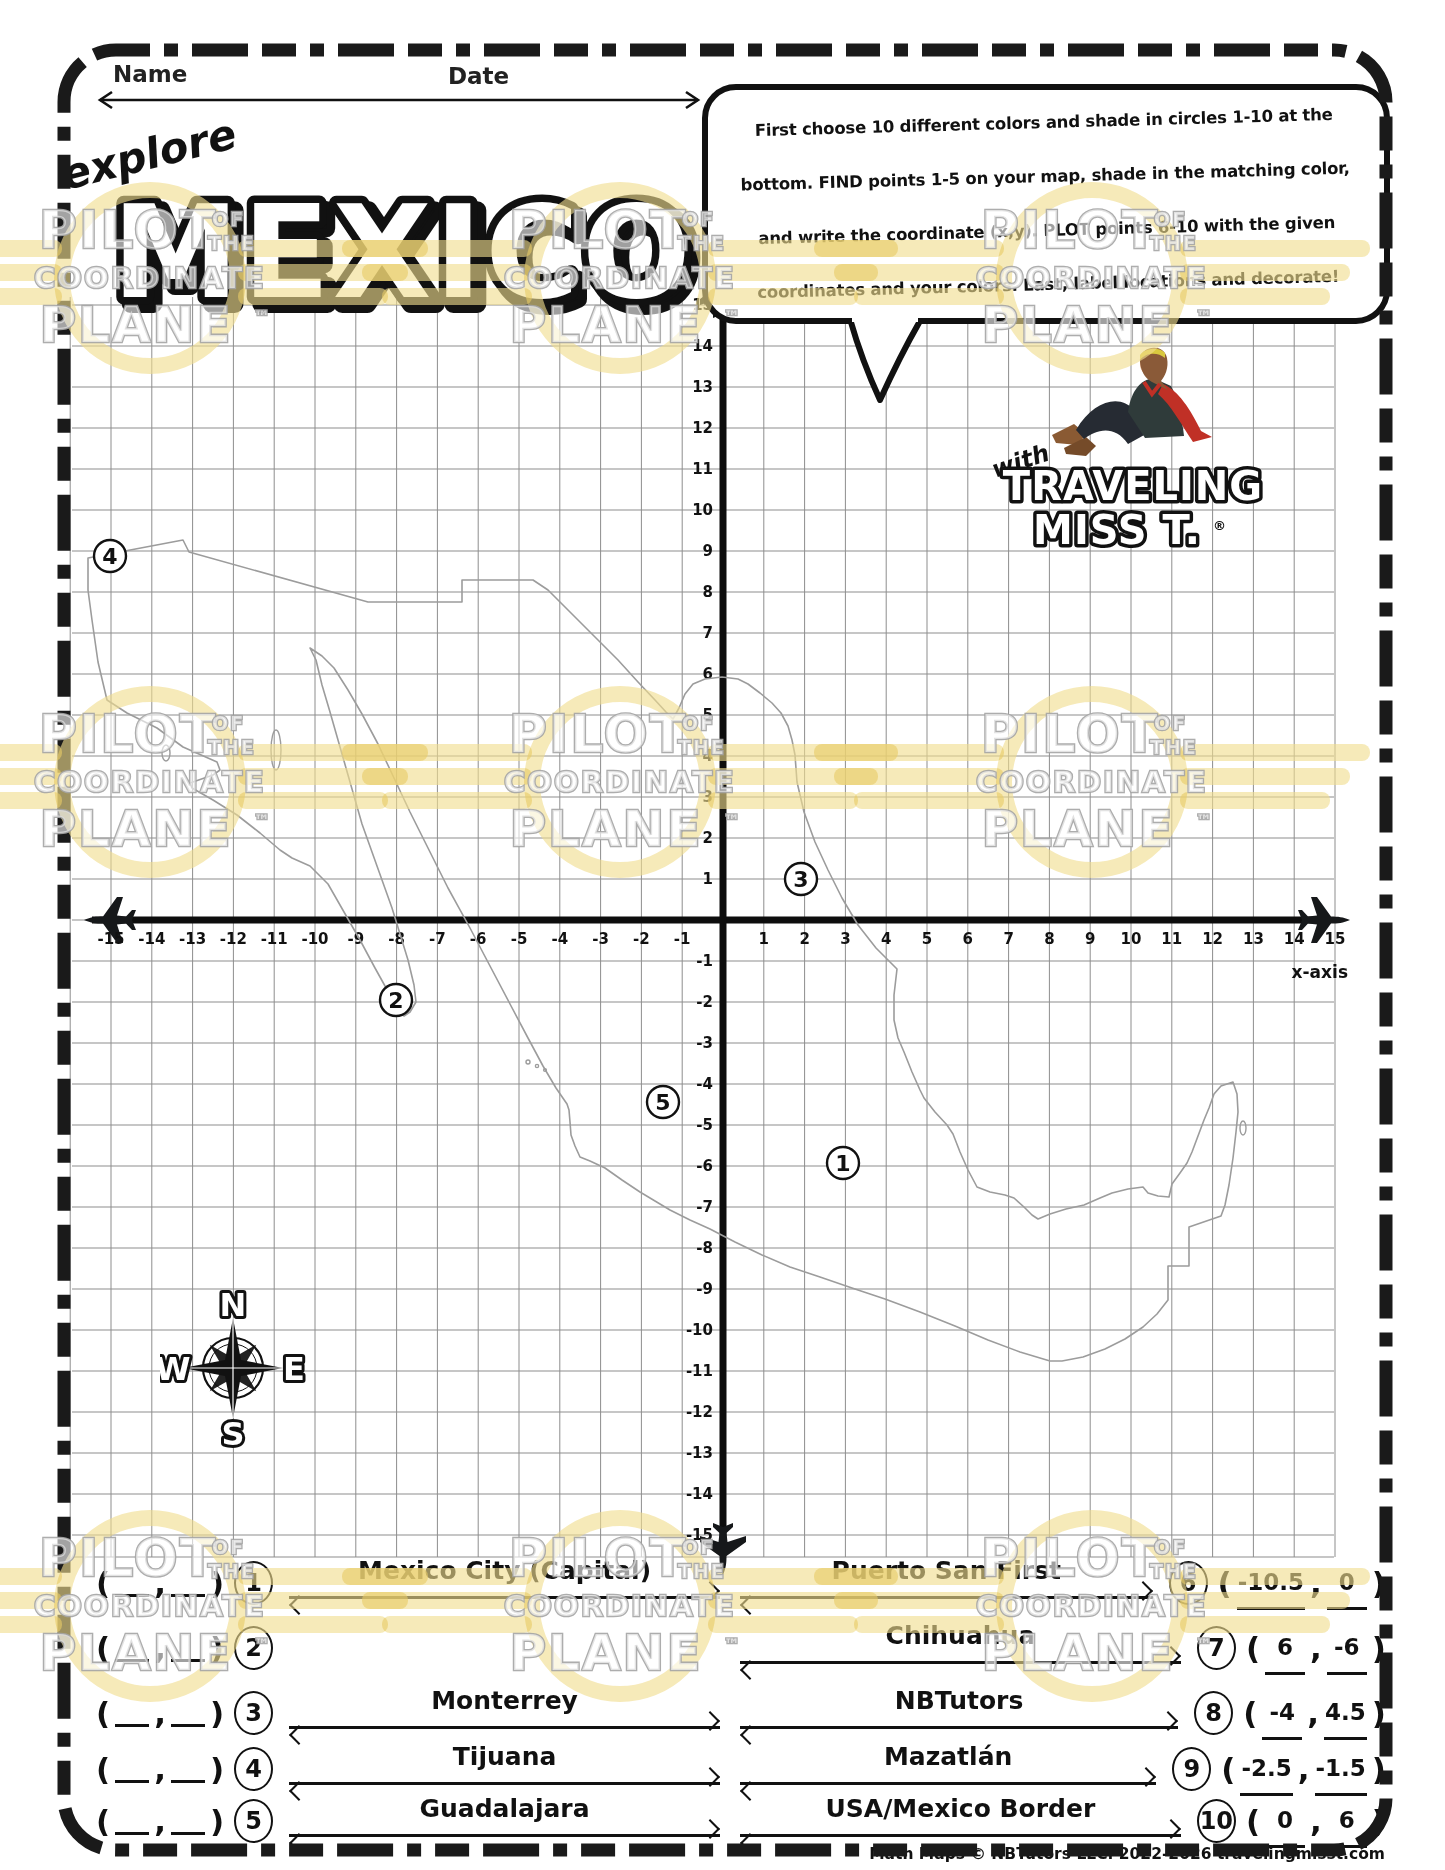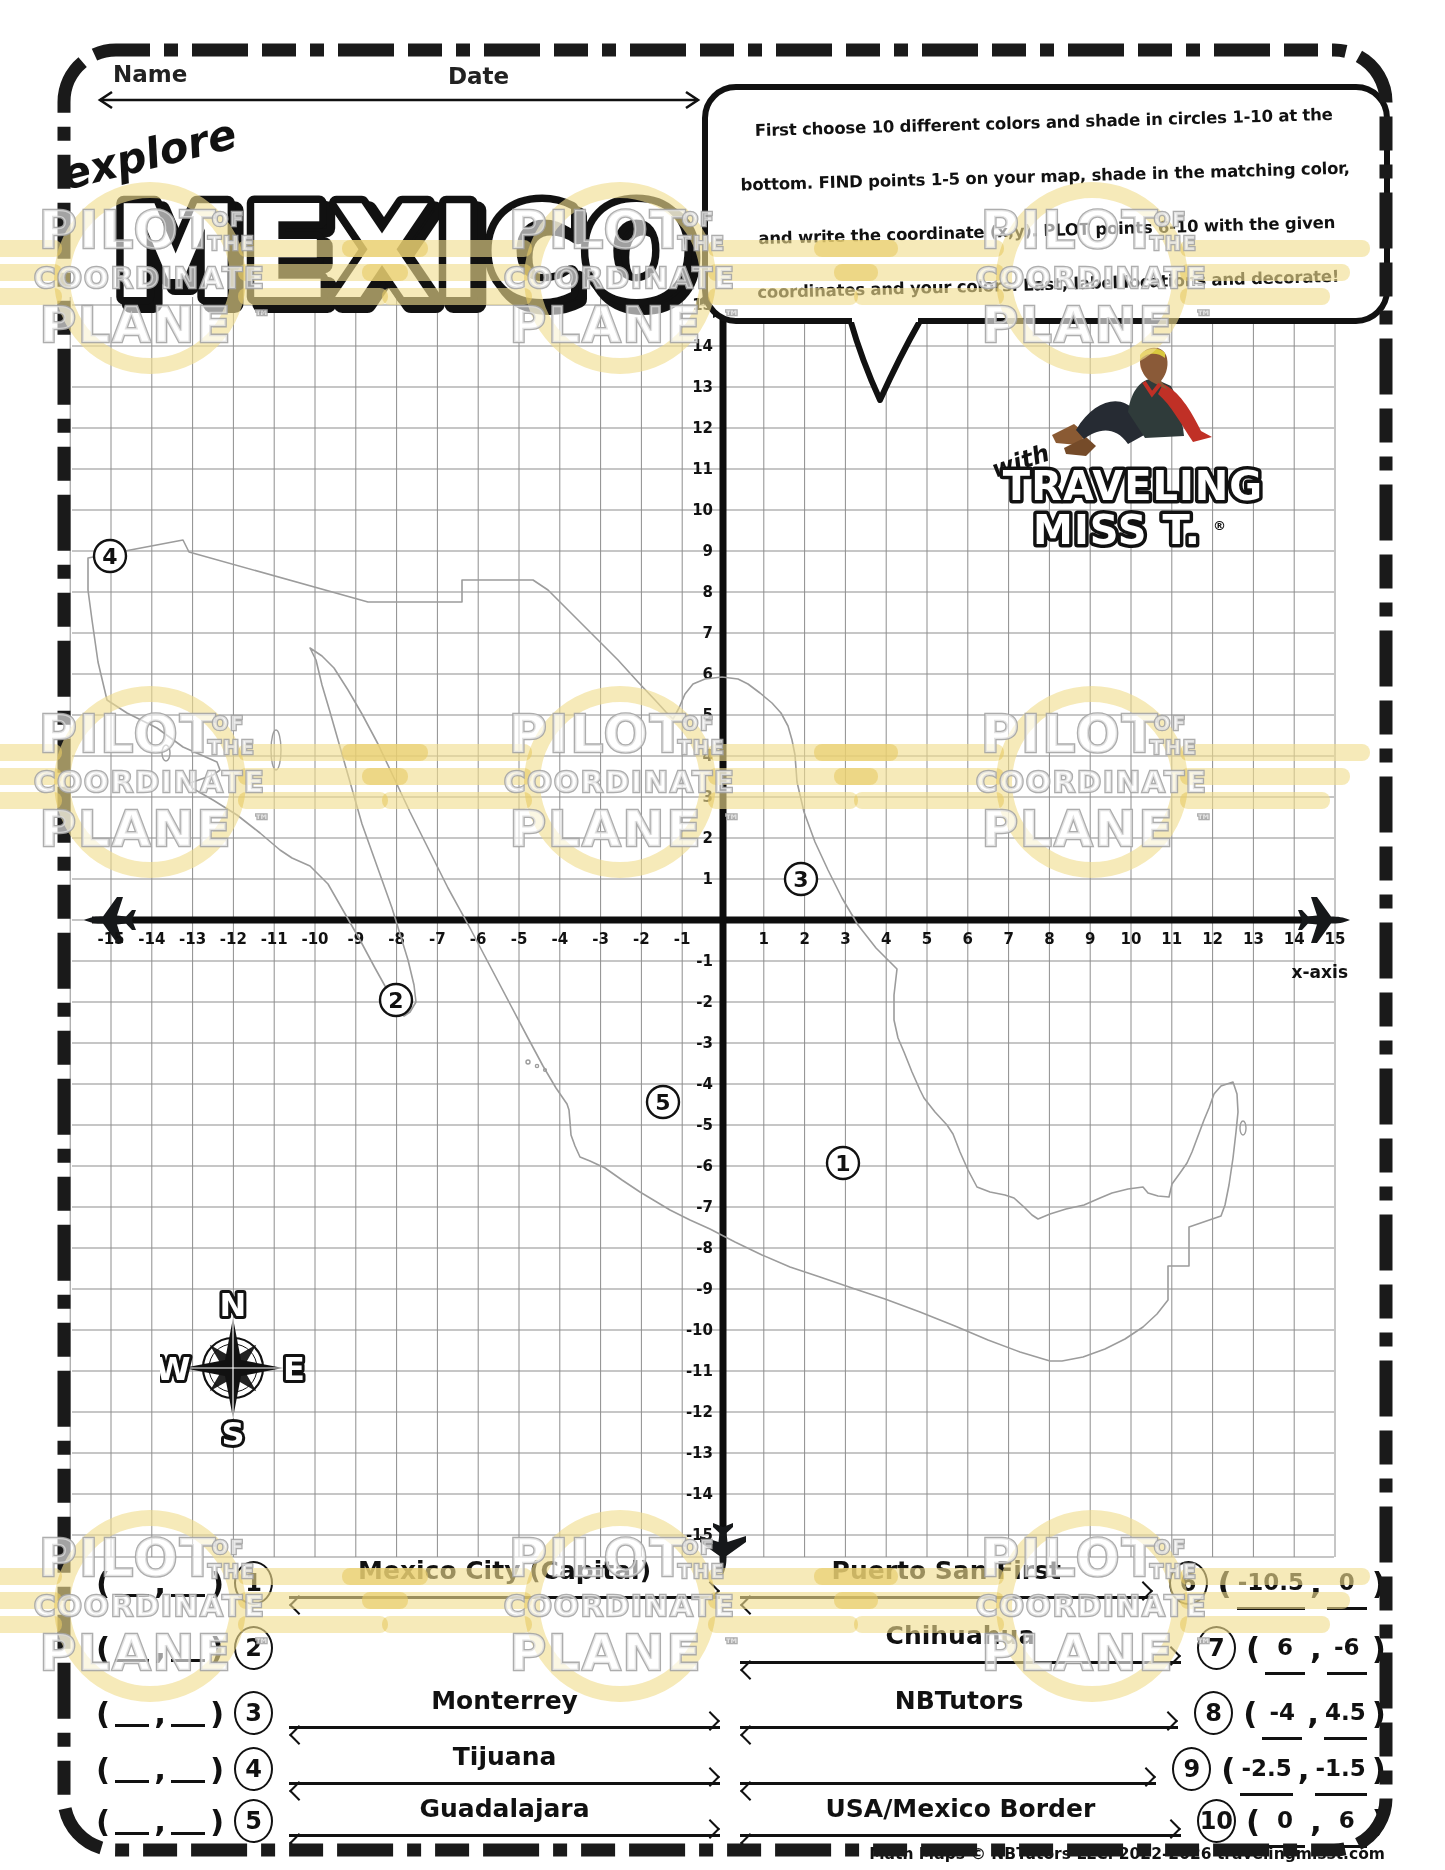--- a/index.html
+++ b/index.html
@@ -391,20 +391,21 @@
   <div class="row row-right" style="top:1684px">
     <span class="arrowlab">
         <span class="city">NBTutors</span>
         <span class="dline"></span>
       </span>
     <span class="circ">8</span>
     <span class="parens">(<span class="val">-4</span>,<span class="val">4.5</span>)</span>
   </div>
   <div class="row row-right" style="top:1740px">
     <span class="arrowlab">
+        <span class="city">Mazatlán</span>
         <span class="dline"></span>
       </span>
     <span class="circ">9</span>
     <span class="parens">(<span class="val">-2.5</span>,<span class="val">-1.5</span>)</span>
   </div>
   <div class="row row-right" style="top:1792px">
     <span class="arrowlab">
         <span class="city">USA/Mexico Border</span>
         <span class="dline"></span>
       </span>

